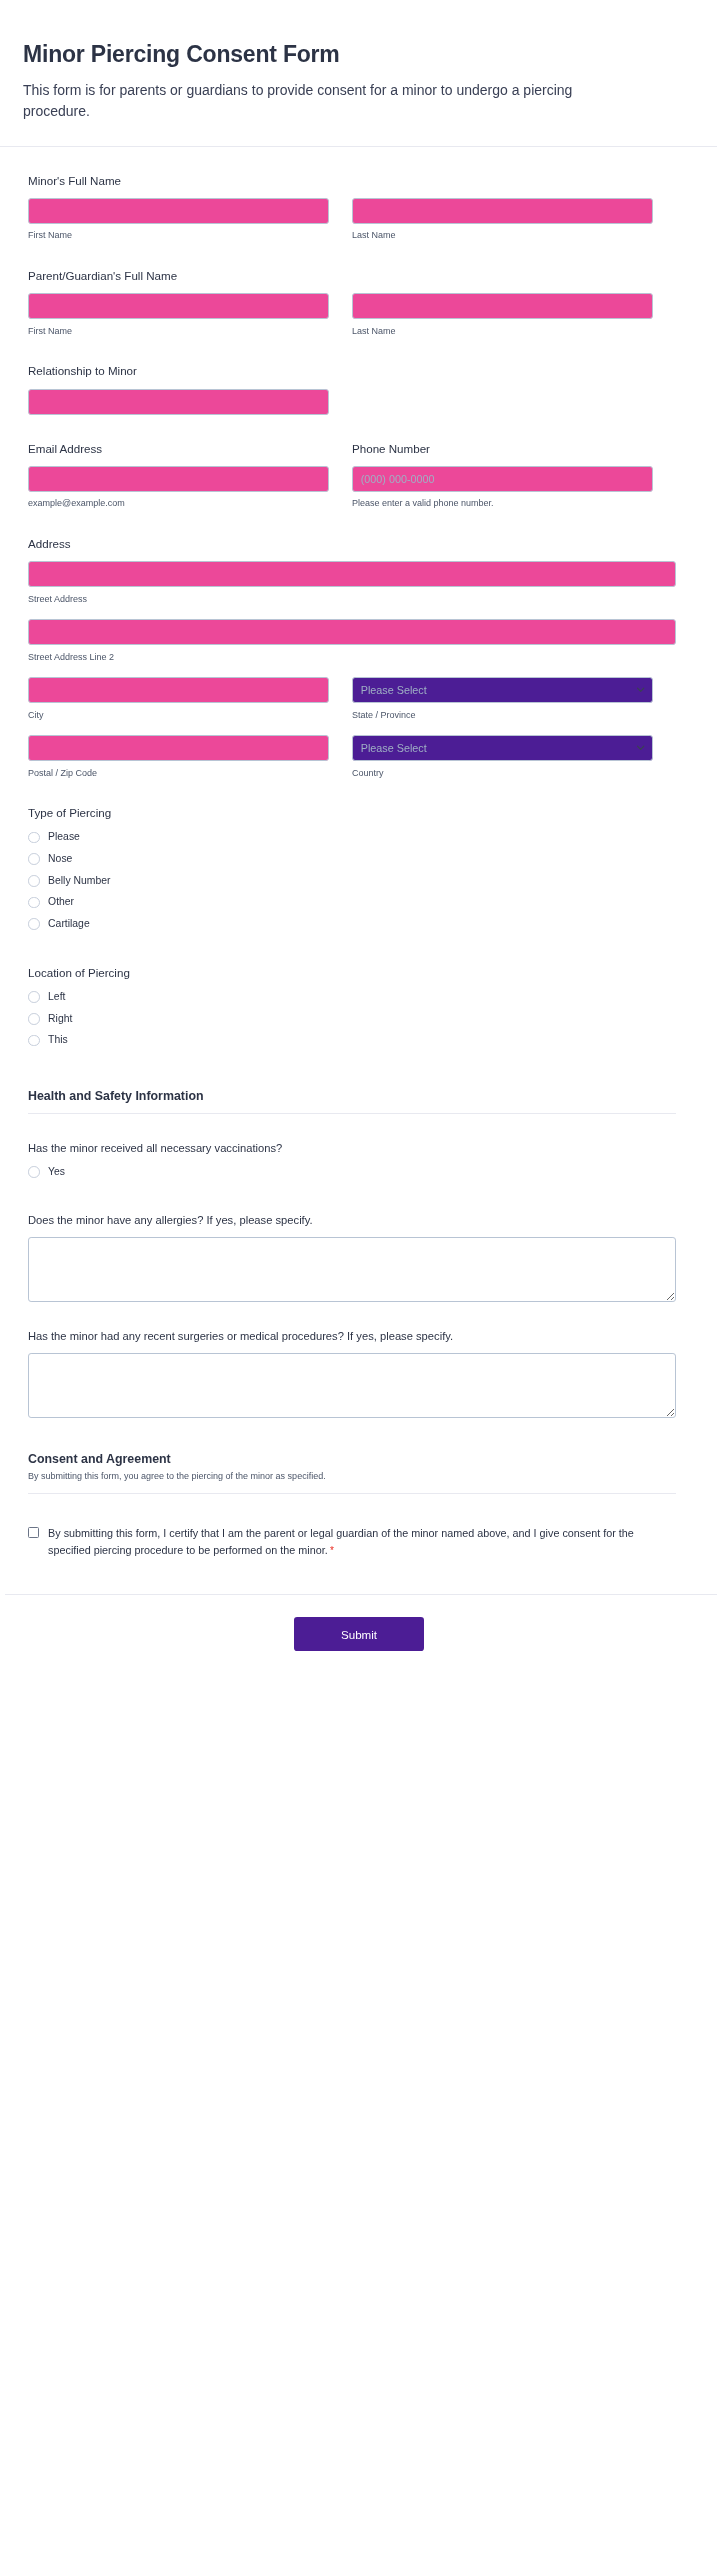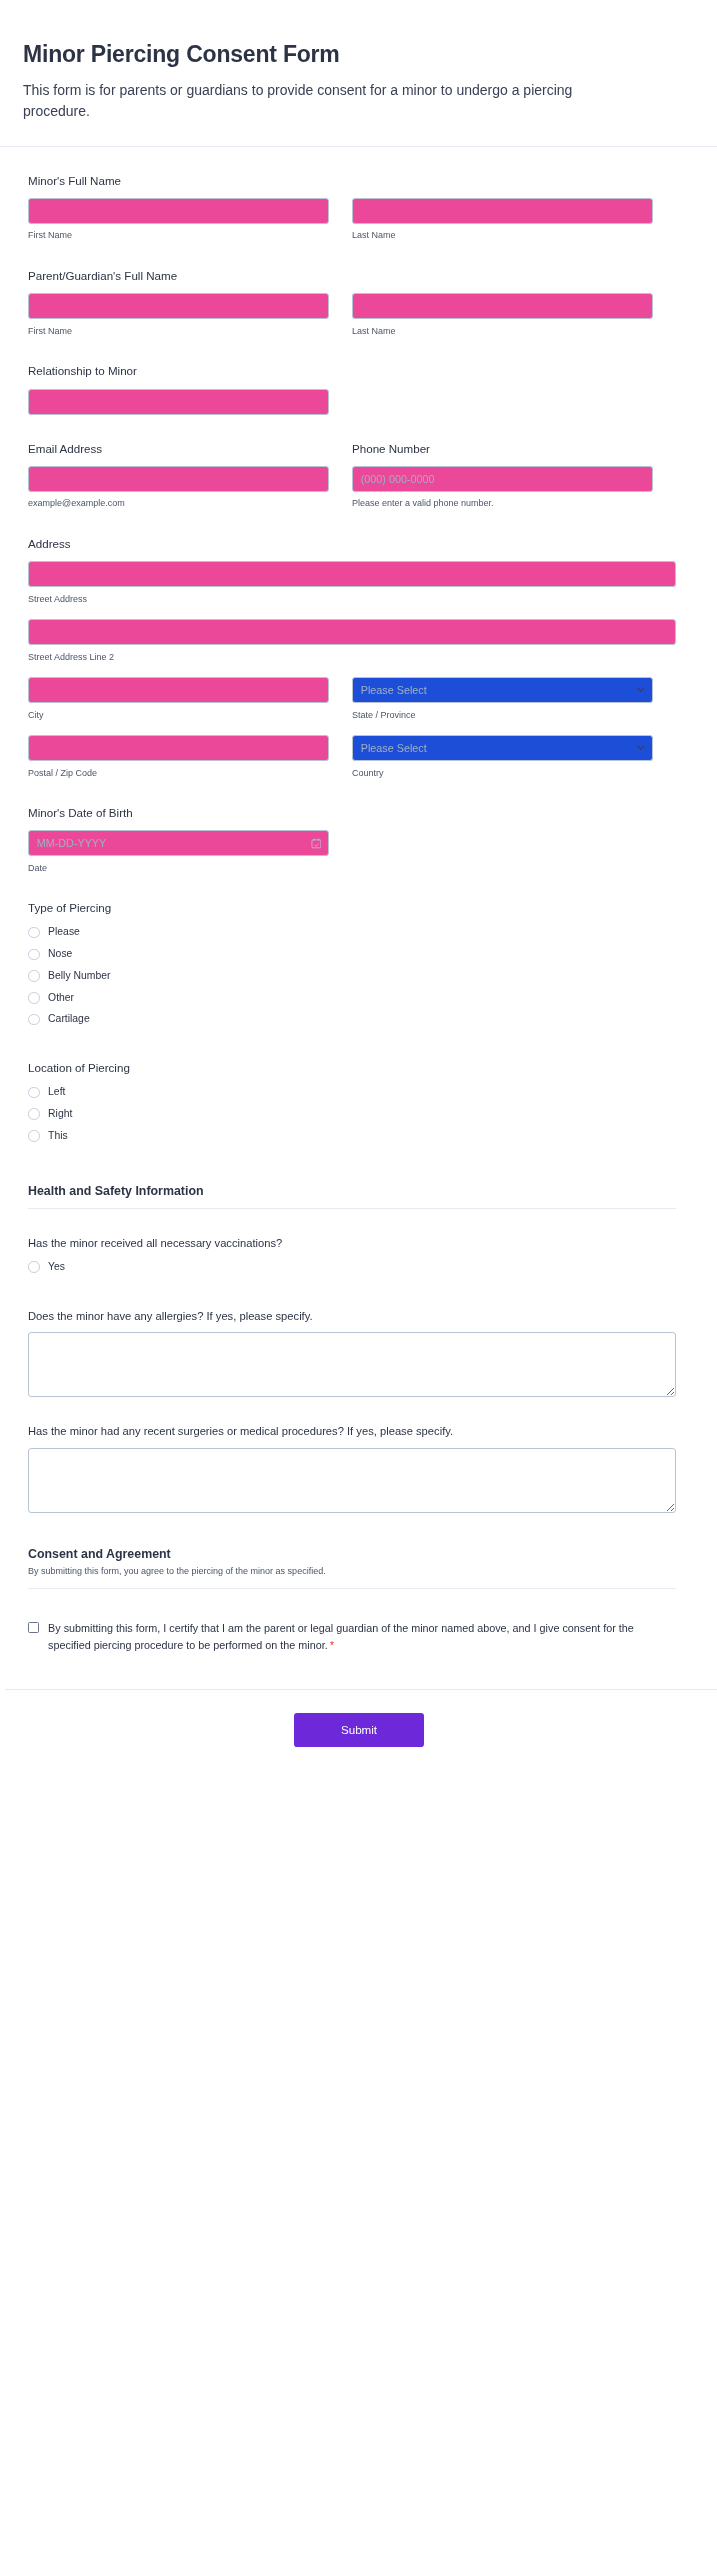--- a/index.html
+++ b/index.html
@@ -86,21 +86,21 @@
   }
   .txt::placeholder { color: #9fb0c4; }
 
   .sel-wrap { position: relative; width: 100%; }
   .sel {
     display: block;
     width: 100%;
     height: 26px;
     border: 0.8px solid #b8c4d4;
     border-radius: 3.1px;
-    background: #1d4ed8;
+    background: #4c1d95;
     font-family: "Liberation Sans", sans-serif;
     font-size: 10.8px;
     color: #9fb0c4;
     padding: 0 21.6px 0 7.7px;
     outline: none;
     -webkit-appearance: none;
     appearance: none;
     line-height: 25px;
     cursor: pointer;
   }
@@ -223,21 +223,21 @@
     background: #e8e9f0;
     width: 718px;
     margin-left: -23px;
   }
   .submit-area {
     padding: 23px 0 31px 0;
     display: flex;
     justify-content: center;
   }
   .submit-btn {
-    background: #6d28d9;
+    background: #4c1d95;
     color: #ffffff;
     border: none;
     border-radius: 3.1px;
     font-family: "Liberation Sans", sans-serif;
     font-size: 11.6px;
     font-weight: 400;
     width: 130px;
     height: 34px;
     cursor: pointer;
   }
@@ -354,38 +354,20 @@
               <svg width="9.3" height="9.3" viewBox="0 0 12 12" aria-hidden="true">
                 <path d="M2 4.2 L6 8.2 L10 4.2" fill="none" stroke="currentColor" stroke-width="1.6" stroke-linecap="round" stroke-linejoin="round"></path>
               </svg>
             </span>
           </div>
           <div class="sublabel">Country</div>
         </div>
       </div>
     </div>
 
-    <div class="field-block">
-      <div class="field-label">Minor's Date of Birth</div>
-      <div class="row">
-        <div class="col">
-          <div class="date-wrap">
-            <input class="txt" type="text" placeholder="MM-DD-YYYY" style="">
-            <span class="cal-icon">
-              <svg width="10.8" height="10.8" viewBox="0 0 14 14" aria-hidden="true">
-                <rect x="1.2" y="2.4" width="11.6" height="10.4" rx="1.4" fill="none" stroke="currentColor" stroke-width="1.1"></rect>
-                <path d="M4 1.2 L4 3.4 M10 1.2 L10 3.4" stroke="currentColor" stroke-width="1.1" stroke-linecap="round"></path>
-                <path d="M5.2 9.2 L6.6 10.6 L9.4 7.6" fill="none" stroke="currentColor" stroke-width="1.1" stroke-linecap="round" stroke-linejoin="round"></path>
-              </svg>
-            </span>
-          </div>
-          <div class="sublabel">Date</div>
-        </div>
-      </div>
-    </div>
 
     <div class="field-block">
       <div class="field-label">Type of Piercing</div>
       <div class="radio-list">
         <label class="radio-item">
           <span class="radio-dot"></span>
           <span class="radio-text">Please</span>
         </label>
         <label class="radio-item">
           <span class="radio-dot"></span>

